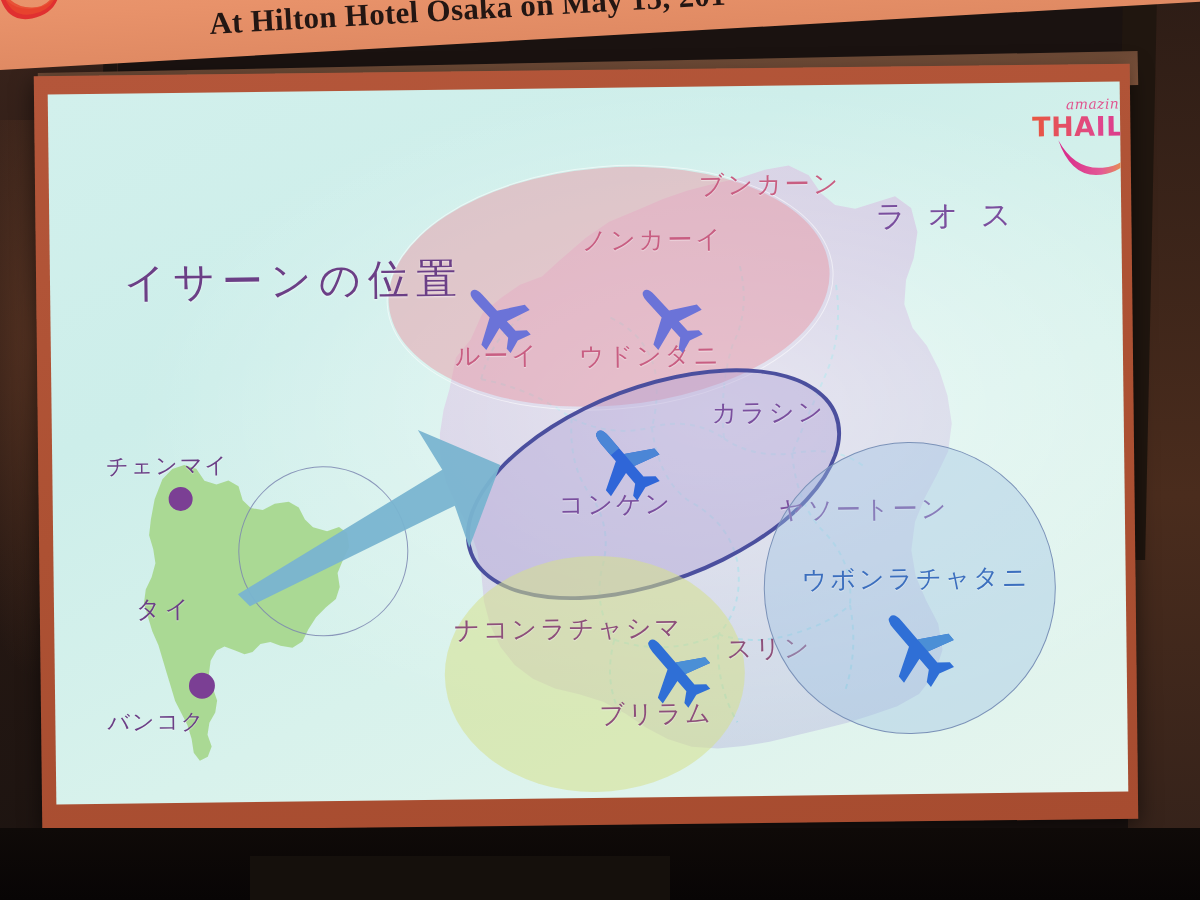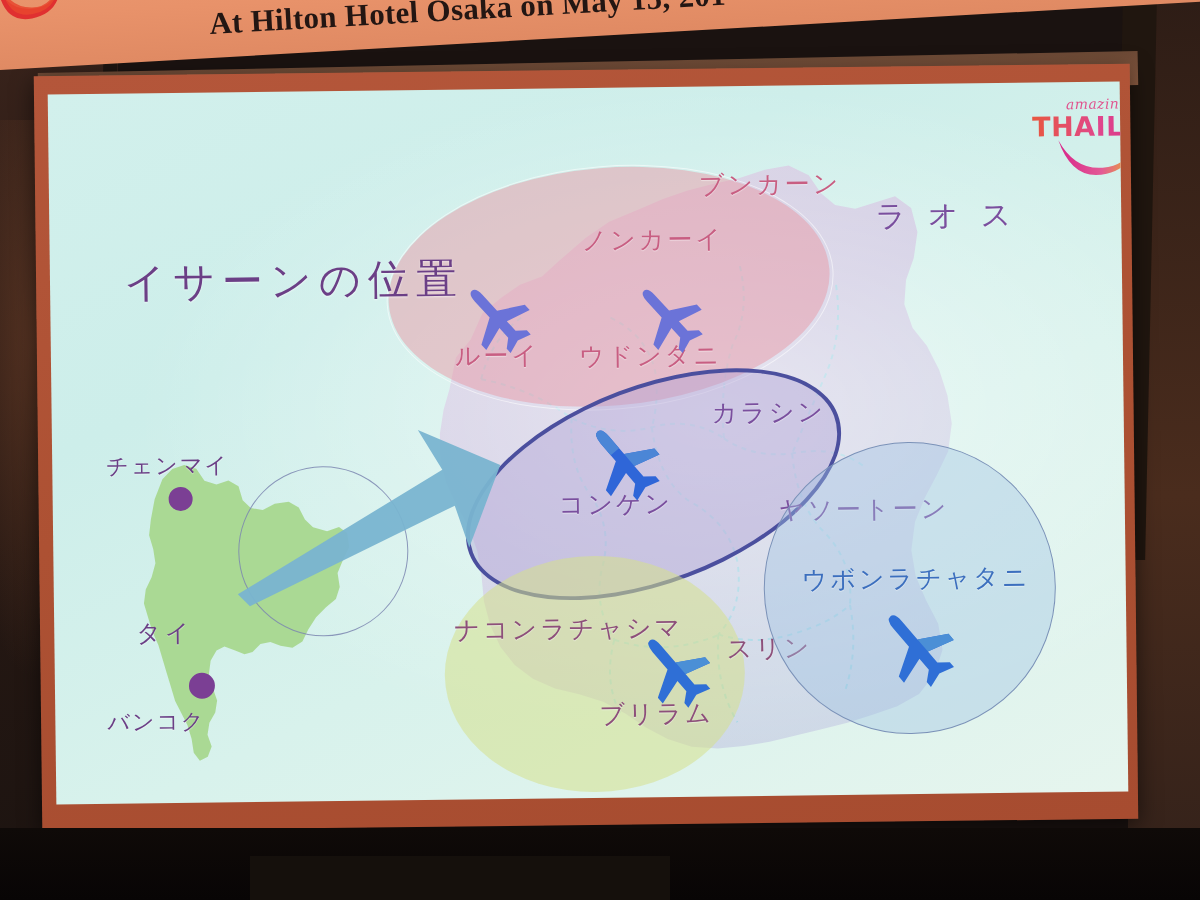--- a/index.html
+++ b/index.html
@@ -240,21 +240,21 @@
                  L62 130 L60 116 L56 102 L58 86 L62 66 Z" fill="#a6d78c" opacity="0.92"></path>
       </svg>
       <div class="inset-circle"></div>
 
       <div style="position:absolute;left:76px;top:54px;width:24px;height:24px;
                   border-radius:50%;background:#7b3f94;"></div>
       <div style="position:absolute;left:94px;top:240px;width:26px;height:26px;
                   border-radius:50%;background:#7b3f94;"></div>
 
       <div class="lab" style="left:14px;top:18px;font-size:22px;color:#6b3f86;letter-spacing:2px;">チェンマイ</div>
-      <div class="lab" style="left:42px;top:160px;font-size:24px;color:#6b3f86;letter-spacing:4px;margin-top:24px;">タイ</div>
+      <div class="lab" style="left:42px;top:160px;font-size:24px;color:#6b3f86;letter-spacing:4px;">タイ</div>
       <div class="lab" style="left:12px;top:274px;font-size:22px;color:#6b3f86;letter-spacing:2px;">バンコク</div>
     </div>
 
     <svg width="300" height="200" style="position:absolute;left:178px;top:318px;">
       <path d="M6 184 L212 62 L188 22 L270 58 L238 140 L224 98 L18 196 Z" fill="#79b4d0" opacity="0.95"></path>
     </svg>
 
   </div>
 
   <div class="banner-shadow"></div>

